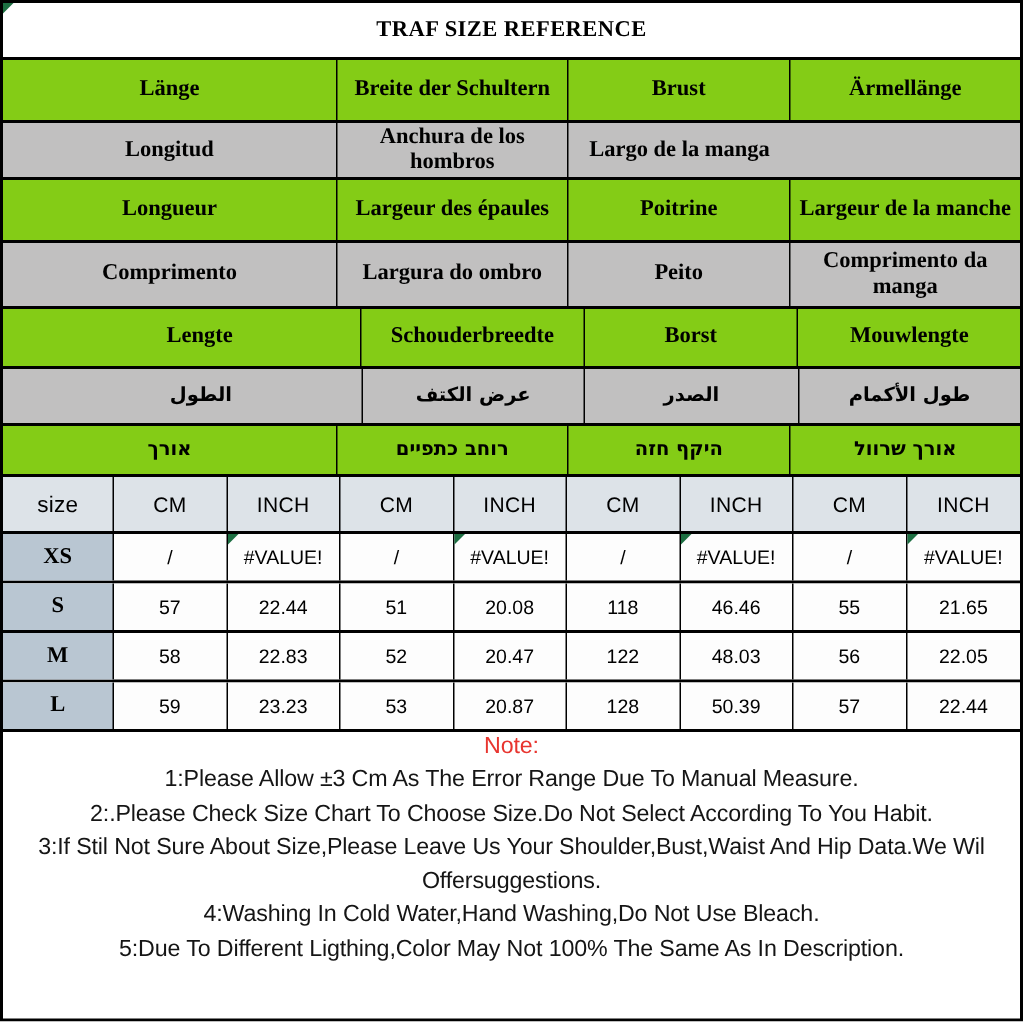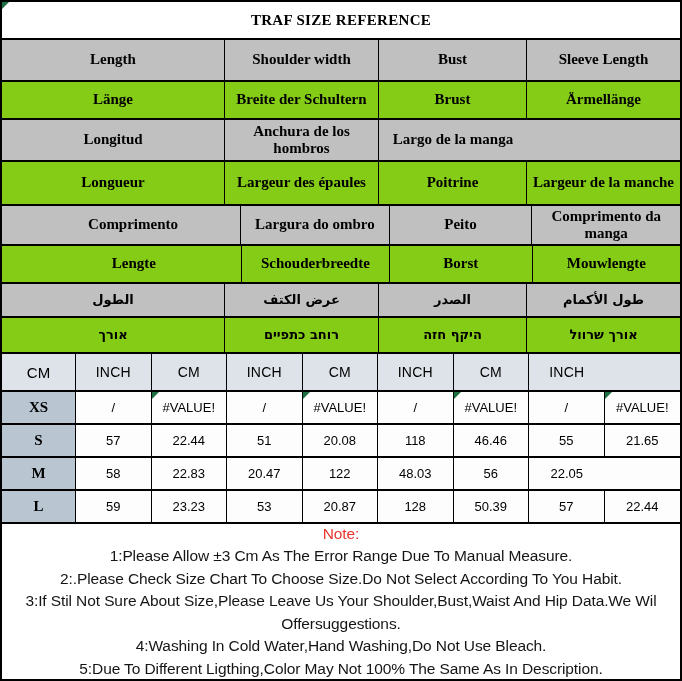--- a/index.html
+++ b/index.html
@@ -103,26 +103,20 @@
 <body>
 
 <div id="sheet" style="--green: #1d6f42; --red: #e8352f;">
 
   <div class="title-row">
     <span class="corner-mark"></span>
     <span class="title-text">TRAF SIZE REFERENCE</span>
   </div>
 
   <div class="lang-table">
-      <div class="lang-row gray">
-        <div class="lang-cell">Length</div>
-        <div class="lang-cell">Shoulder width</div>
-        <div class="lang-cell">Bust</div>
-        <div class="lang-cell">Sleeve Length</div>
-      </div>
       <div class="lang-row light">
         <div class="lang-cell">Länge</div>
         <div class="lang-cell">Breite der Schultern</div>
         <div class="lang-cell">Brust</div>
         <div class="lang-cell">Ärmellänge</div>
       </div>
       <div class="lang-row gray">
         <div class="lang-cell">Longitud</div>
         <div class="lang-cell">Anchura de los hombros</div>
         <div class="lang-cell">Largo de la manga</div>
@@ -154,20 +148,21 @@
       <div class="lang-row light rtl">
         <div class="lang-cell">אורך</div>
         <div class="lang-cell">רוחב כתפיים</div>
         <div class="lang-cell">היקף חזה</div>
         <div class="lang-cell">אורך שרוול</div>
       </div>
     </div>
 
   <div class="size-table">
       <div class="size-row head">
+        <div class="size-cell">size</div>
         <div class="size-cell">CM</div>
         <div class="size-cell">INCH</div>
         <div class="size-cell">CM</div>
         <div class="size-cell">INCH</div>
         <div class="size-cell">CM</div>
         <div class="size-cell">INCH</div>
         <div class="size-cell">CM</div>
         <div class="size-cell">INCH</div>
       </div>
       <div class="size-row data">
@@ -189,20 +184,21 @@
         <div class="size-cell">20.08</div>
         <div class="size-cell">118</div>
         <div class="size-cell">46.46</div>
         <div class="size-cell">55</div>
         <div class="size-cell">21.65</div>
       </div>
       <div class="size-row data">
         <div class="size-cell size-label">M</div>
         <div class="size-cell">58</div>
         <div class="size-cell">22.83</div>
+        <div class="size-cell">52</div>
         <div class="size-cell">20.47</div>
         <div class="size-cell">122</div>
         <div class="size-cell">48.03</div>
         <div class="size-cell">56</div>
         <div class="size-cell">22.05</div>
       </div>
       <div class="size-row data">
         <div class="size-cell size-label">L</div>
         <div class="size-cell">59</div>
         <div class="size-cell">23.23</div>

